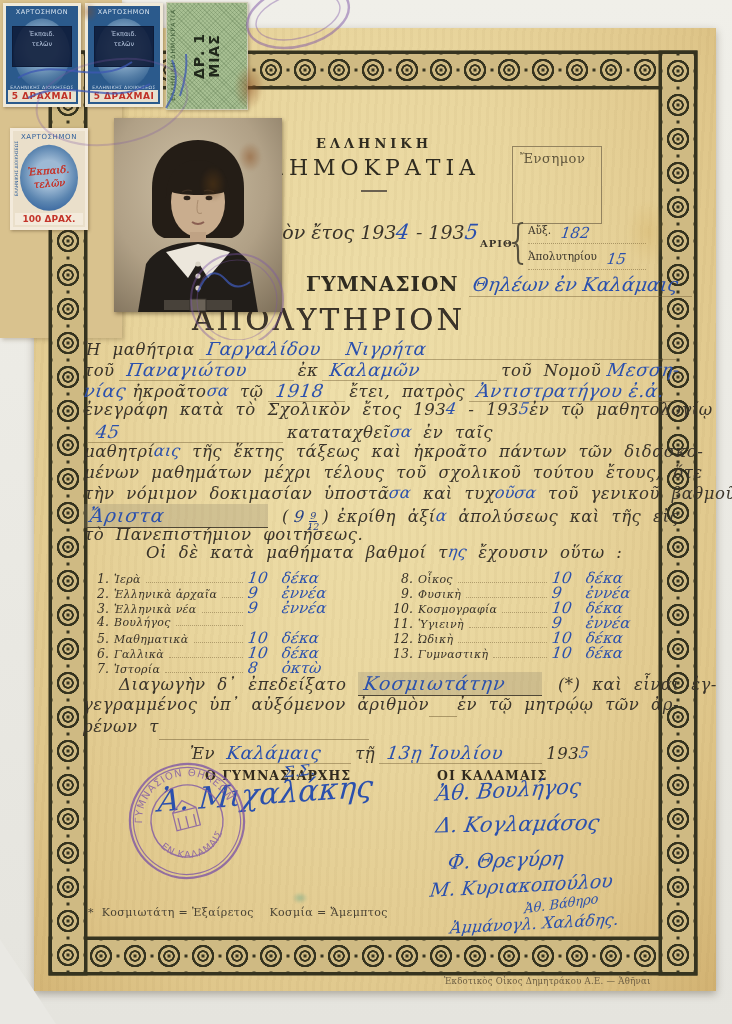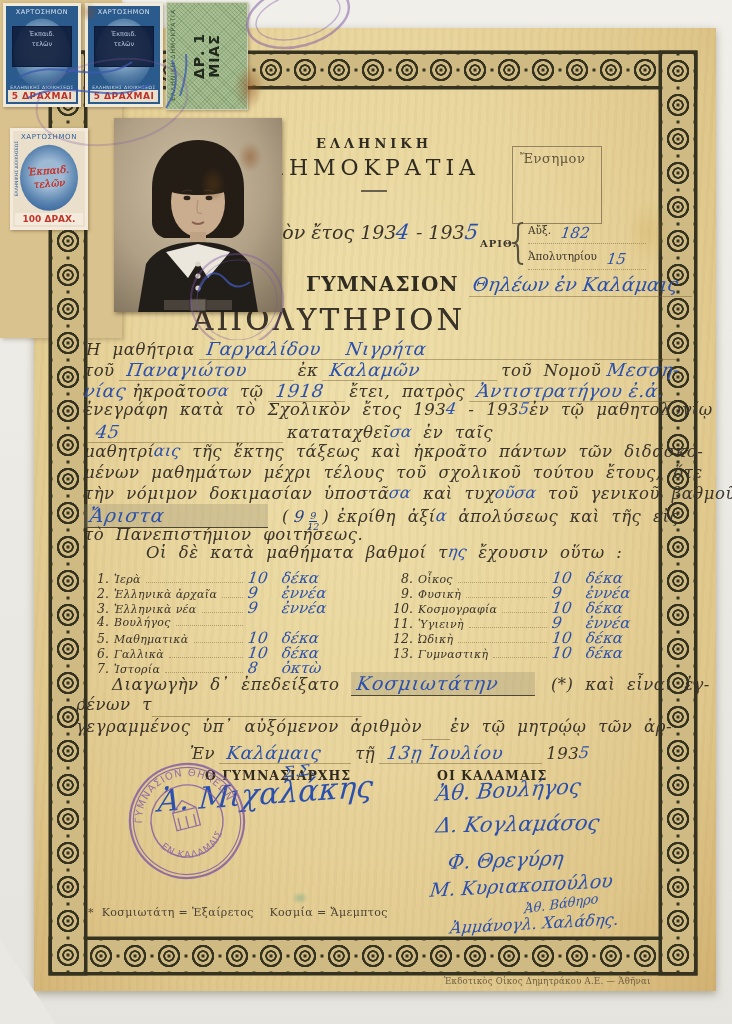--- a/index.html
+++ b/index.html
@@ -75,21 +75,21 @@
   .ghead{padding-left:62px;}
   .gcols{display:flex;gap:12px;margin-top:5px;}
   .gcol{width:292px;}
   .grow{display:flex;align-items:baseline;height:15.1px;}
   .gno{width:25px;font-size:12.5px;font-style:italic;color:#3a342a;text-align:right;padding-right:5px;}
   .gname{font-size:11px;font-style:italic;color:#3a342a;letter-spacing:.3px;white-space:pre;}
   .grule{flex:1;border-bottom:1px dotted rgba(110,90,50,.45);margin:0 5px;}
   .gnum{width:34px;font-size:15.5px;}
   .gword{width:94px;font-size:15px;}
   
-  .conductblock{left:76px;top:672px;width:596px;z-index:5;}
+  .conductblock{left:83px;top:672px;width:596px;z-index:5;}
   .conductblock .bline{height:22.6px;}
   .cindent{padding-left:36px;}
   .dateline{left:190px;top:742px;width:446px;z-index:5;}
   
   .siglabel{font-size:12.5px;font-weight:bold;letter-spacing:1px;color:#30291e;z-index:5;}
   .sig{z-index:7;white-space:pre;}
   .sig-big{left:158px;top:776px;font-size:30px;transform:rotate(-4deg) skewX(-8deg);}
   .sig-mark{left:284px;top:762px;font-size:15px;transform:rotate(-6deg);}
   
   .footnote{left:88px;top:906px;font-size:11px;color:#4a4334;letter-spacing:.4px;z-index:5;white-space:pre;}
@@ -350,27 +350,27 @@
     </div>
   </div>
 
   <div class="abs conductblock" id="conduct-lines">
       <div class="bline cindent">
         <span class="seg-p">Διαγωγὴν δ᾽ ἐπεδείξατο </span>
         <span class="seg-hlz"><span class="seg-h">Κοσμιωτάτην</span></span>
         <span class="seg-p"> (*) καὶ εἶναι ἐγ-</span>
       </div>
       <div class="bline">
-        <span class="seg-p">ρένων τ</span>
-        <span class="seg-ru" style="width: 210px;"></span>
-      </div>
-      <div class="bline">
         <span class="seg-p">γεγραμμένος ὑπ᾽ αὐξόμενον ἀριθμὸν</span>
         <span class="seg-ru" style="flex: 1 1 0%;"></span>
         <span class="seg-p">ἐν τῷ μητρῴῳ τῶν ἀρ-</span>
+      </div>
+      <div class="bline">
+        <span class="seg-p">ρένων τ</span>
+        <span class="seg-ru" style="width: 210px;"></span>
       </div>
     </div>
   <div class="abs dateline" id="date-line">
       <div class="bline">
         <span class="seg-p">Ἐν</span>
         <span class="seg-hz" style="flex: 0.8 1 0%;"><span class="seg-h">Καλάμαις</span></span>
         <span class="seg-p">τῇ</span>
         <span class="seg-hz" style="flex: 1 1 0%;"><span class="seg-h">13ῃ Ἰουλίου</span></span>
         <span class="seg-p">193</span>
         <span class="seg-hb">5</span>

